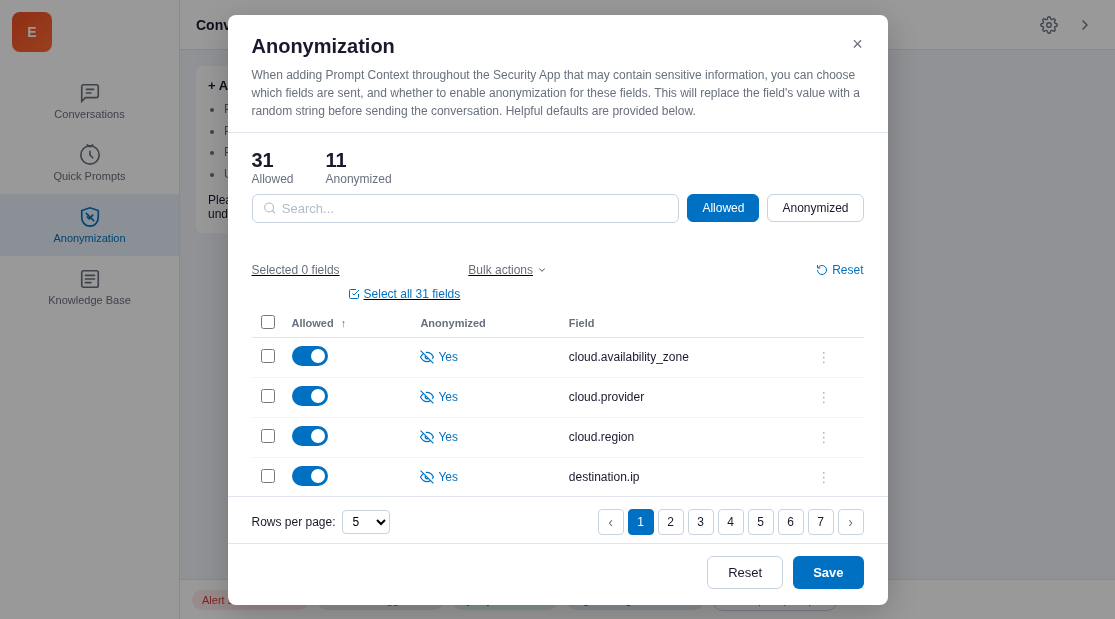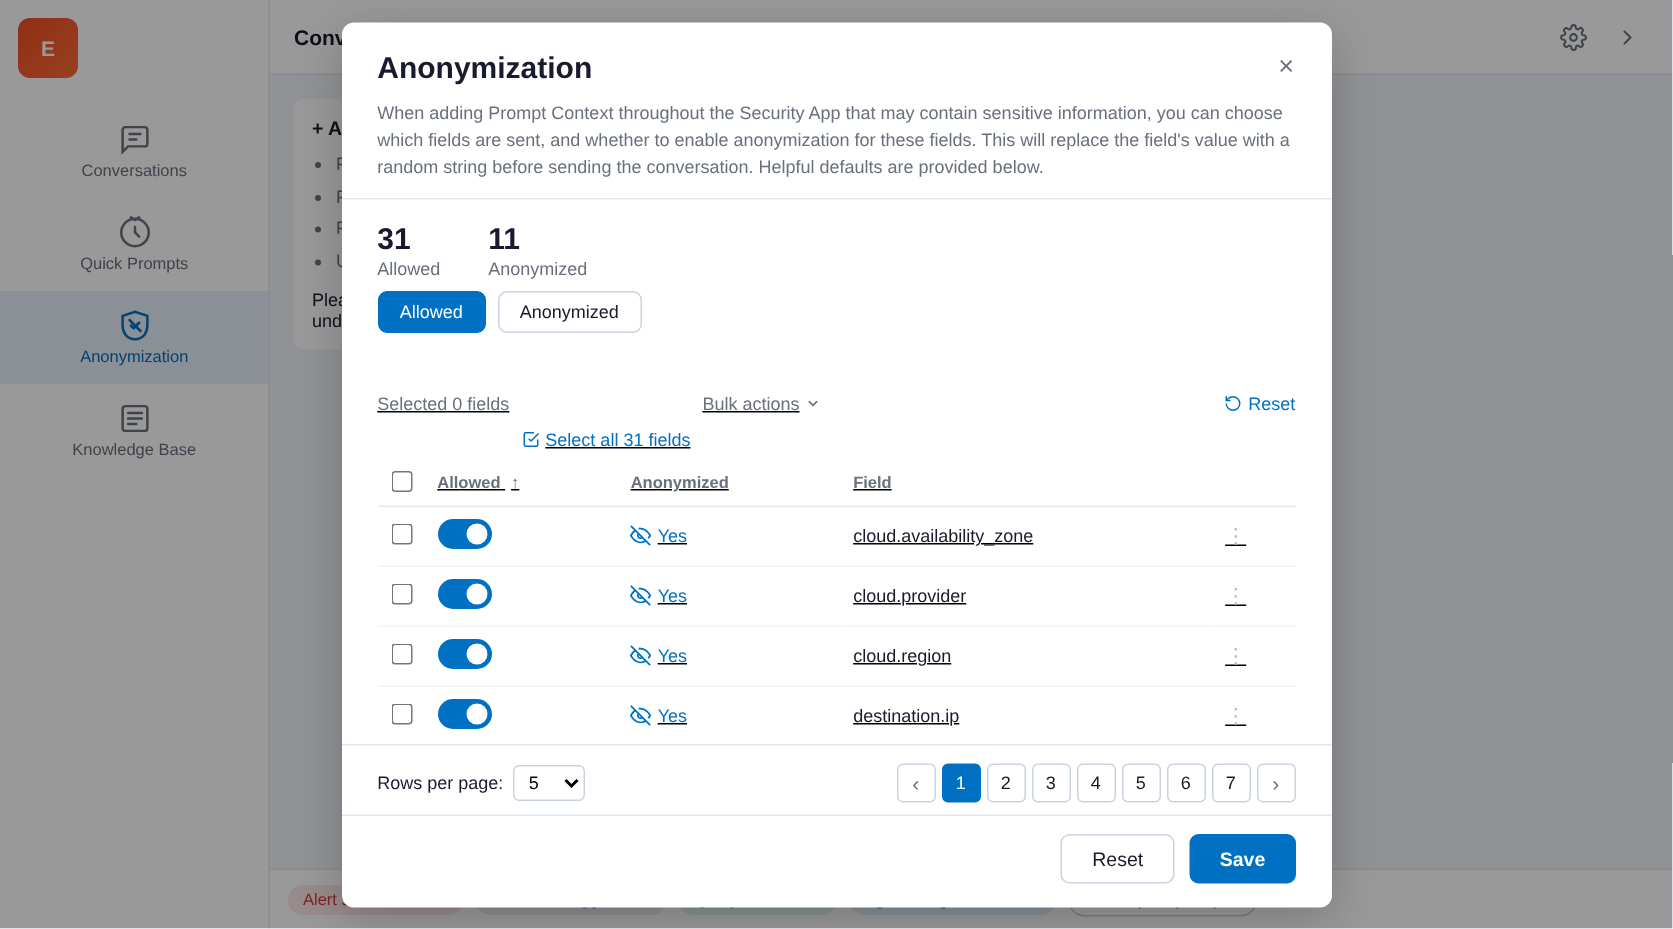--- a/index.html
+++ b/index.html
@@ -130,21 +130,21 @@
     .modal-table { width: 100%; border-collapse: collapse; }
     .modal-table th {
       text-align: left; font-size: 11px; font-weight: 600; color: #69707d;
       padding: 6px 8px; border-bottom: 1px solid #e0e5ee; background: #fff;
     }
     .modal-table td {
       padding: 8px 8px; font-size: 12px; color: #1a1a2e;
       border-bottom: 1px solid #f0f4f9;
     }
     .modal-table th:first-child, .modal-table td:first-child { width: 32px; text-align: center; }
-    .table-wrapper { padding: 0 24px; overflow: hidden; text-decoration: underline; }
+    .table-wrapper { padding: 0 24px; overflow: hidden; }
 
     
     .toggle {
       width: 36px; height: 20px; border-radius: 10px; background: #0071c2;
       position: relative; cursor: pointer; display: inline-block;
     }
     .toggle::after {
       content: ''; position: absolute; top: 3px; left: 19px;
       width: 14px; height: 14px; background: #fff; border-radius: 50%;
     }
@@ -303,20 +303,27 @@
         <div class="stat-num">31</div>
         <div class="stat-label">Allowed</div>
       </div>
       <div class="stat-item">
         <div class="stat-num">11</div>
         <div class="stat-label">Anonymized</div>
       </div>
     </div>
 
     <div class="modal-search-row">
+      <div class="search-box">
+        <svg width="14" height="14" viewBox="0 0 24 24" fill="none" stroke="#b0bcc8" stroke-width="2">
+          <circle cx="11" cy="11" r="8"></circle>
+            <path d="M21 21l-4.35-4.35" stroke-linecap="round"></path>
+        </svg>
+        <input type="text" placeholder="Search..." style="">
+      </div>
       <button class="filter-btn active">Allowed</button>
       <button class="filter-btn">Anonymized</button>
     </div>
 
     <div class="modal-toolbar">
       <div class="toolbar-left">
         <span class="selected-label">Selected 0 fields</span>
         <button class="select-all-btn">
           <svg width="12" height="12" viewBox="0 0 24 24" fill="none" stroke="currentColor" stroke-width="2">
             <path d="M9 11l3 3L22 4"></path>

